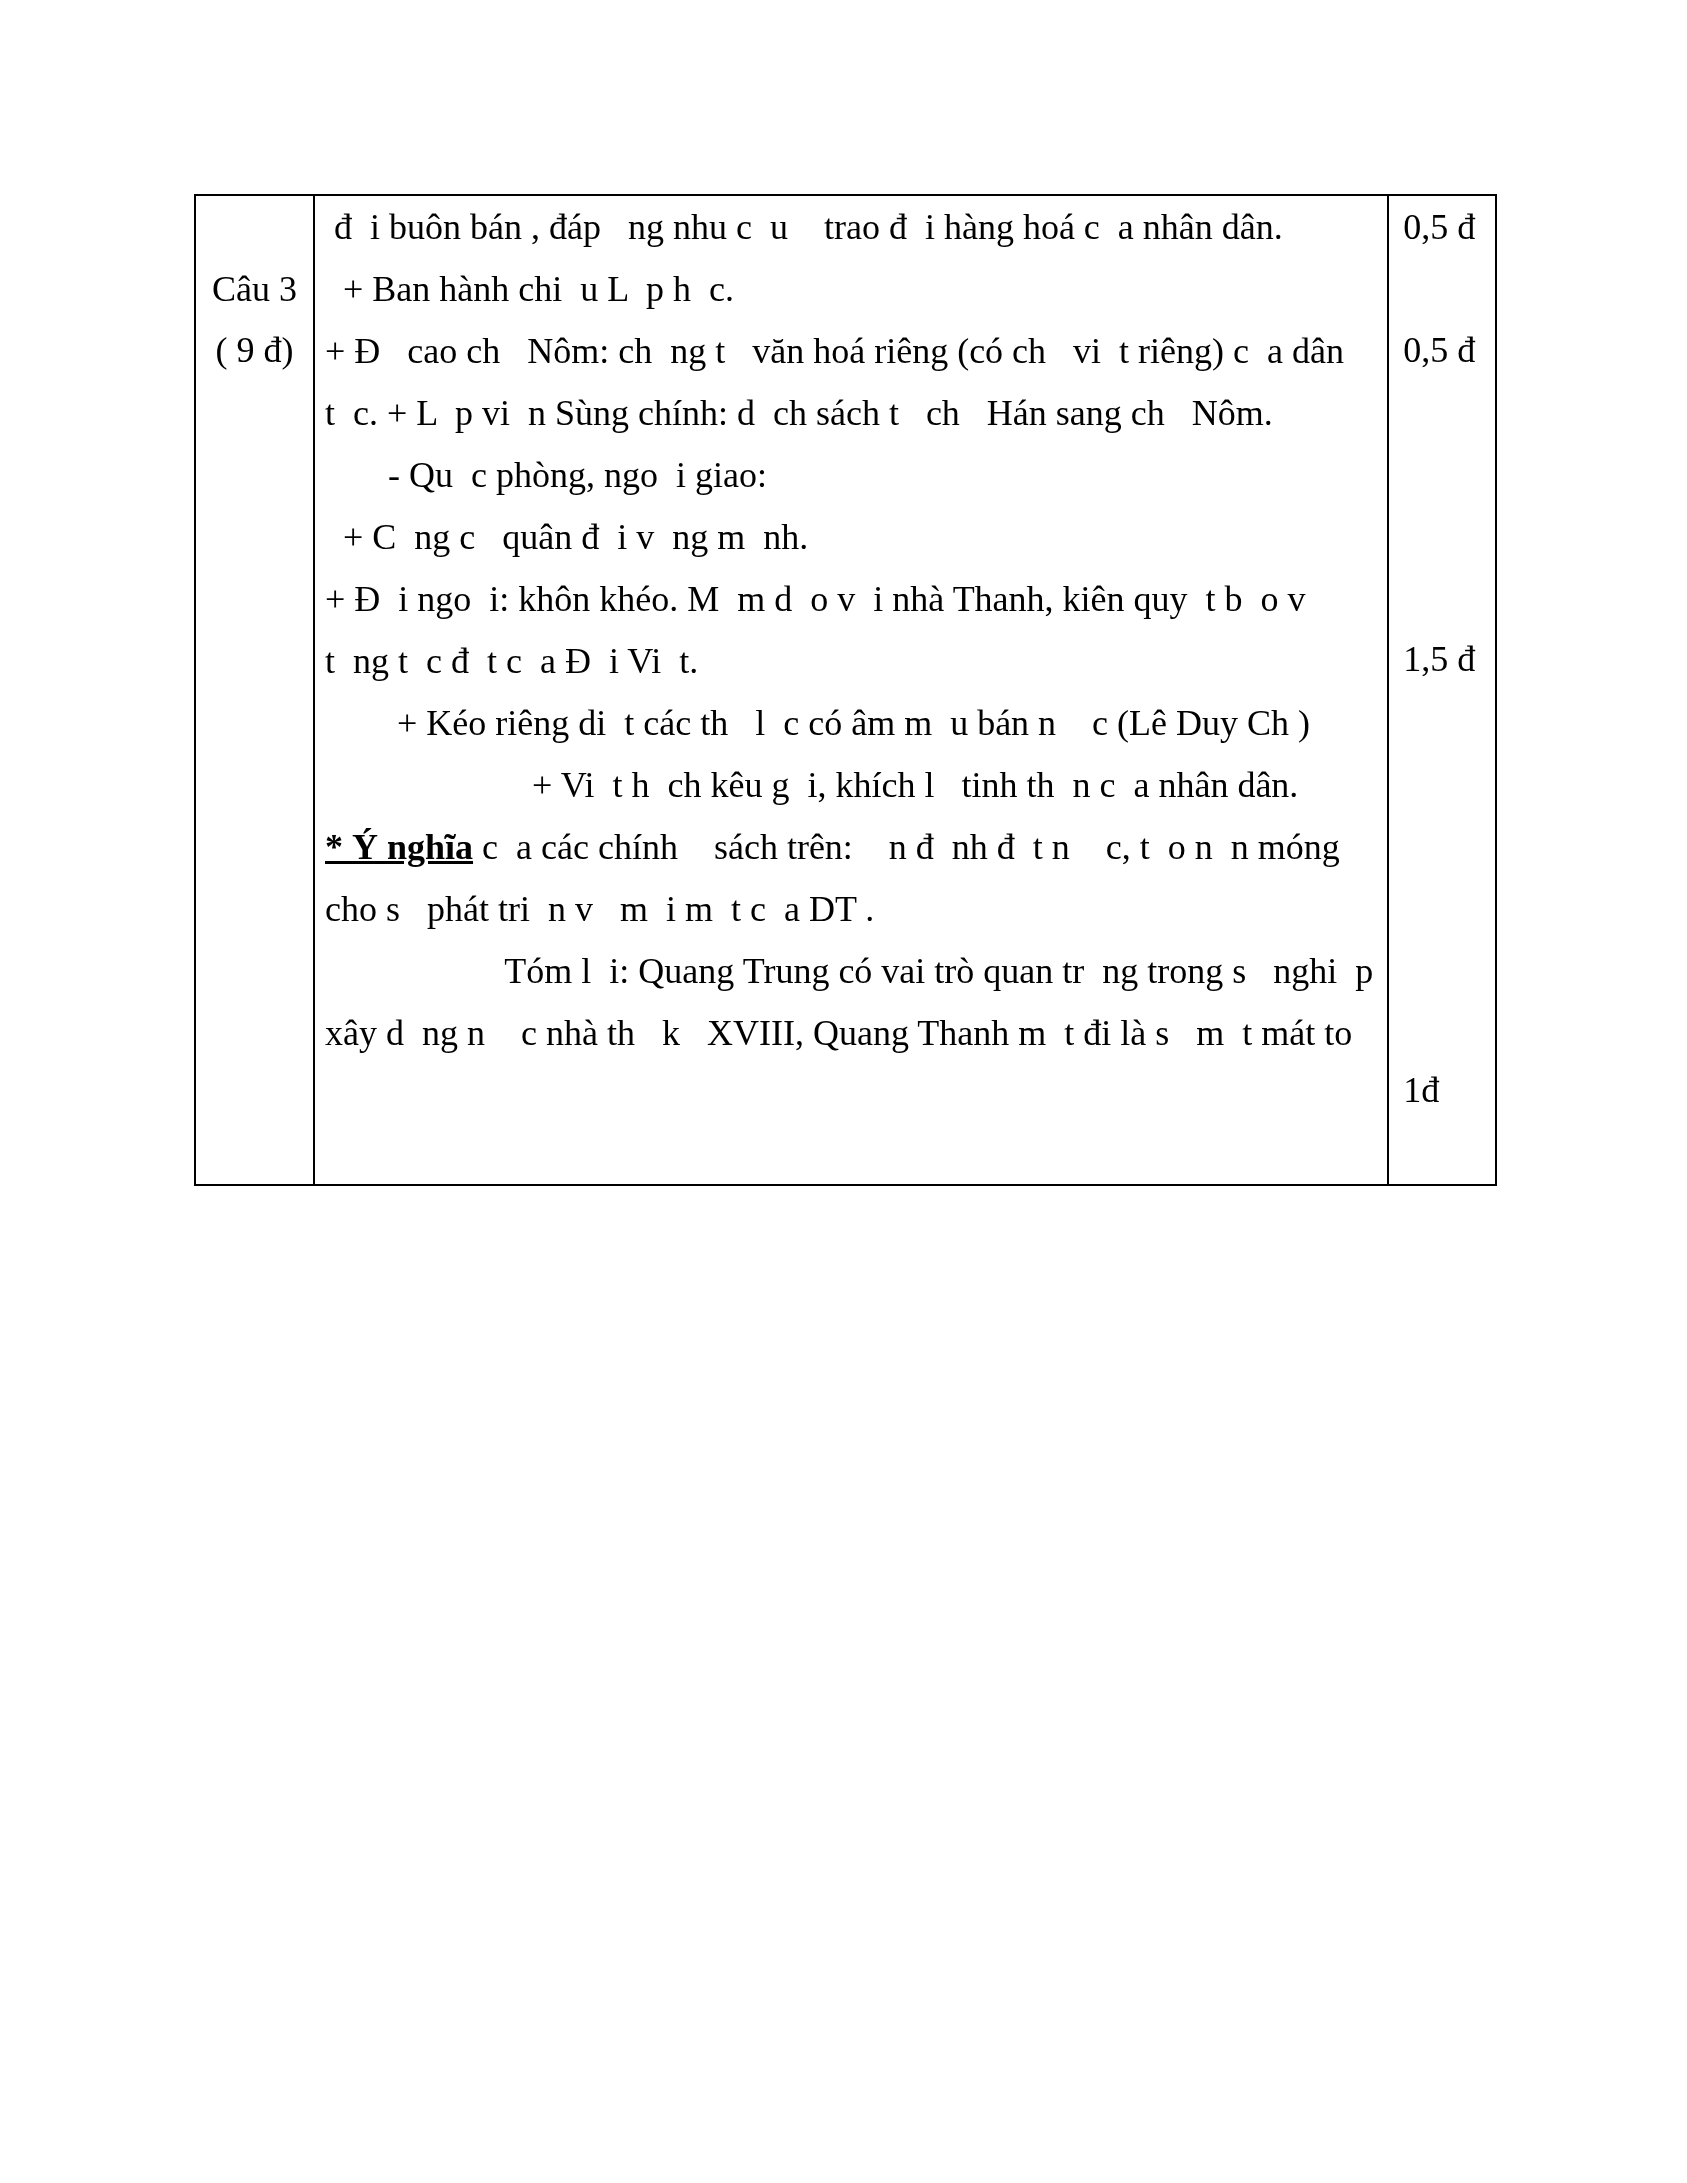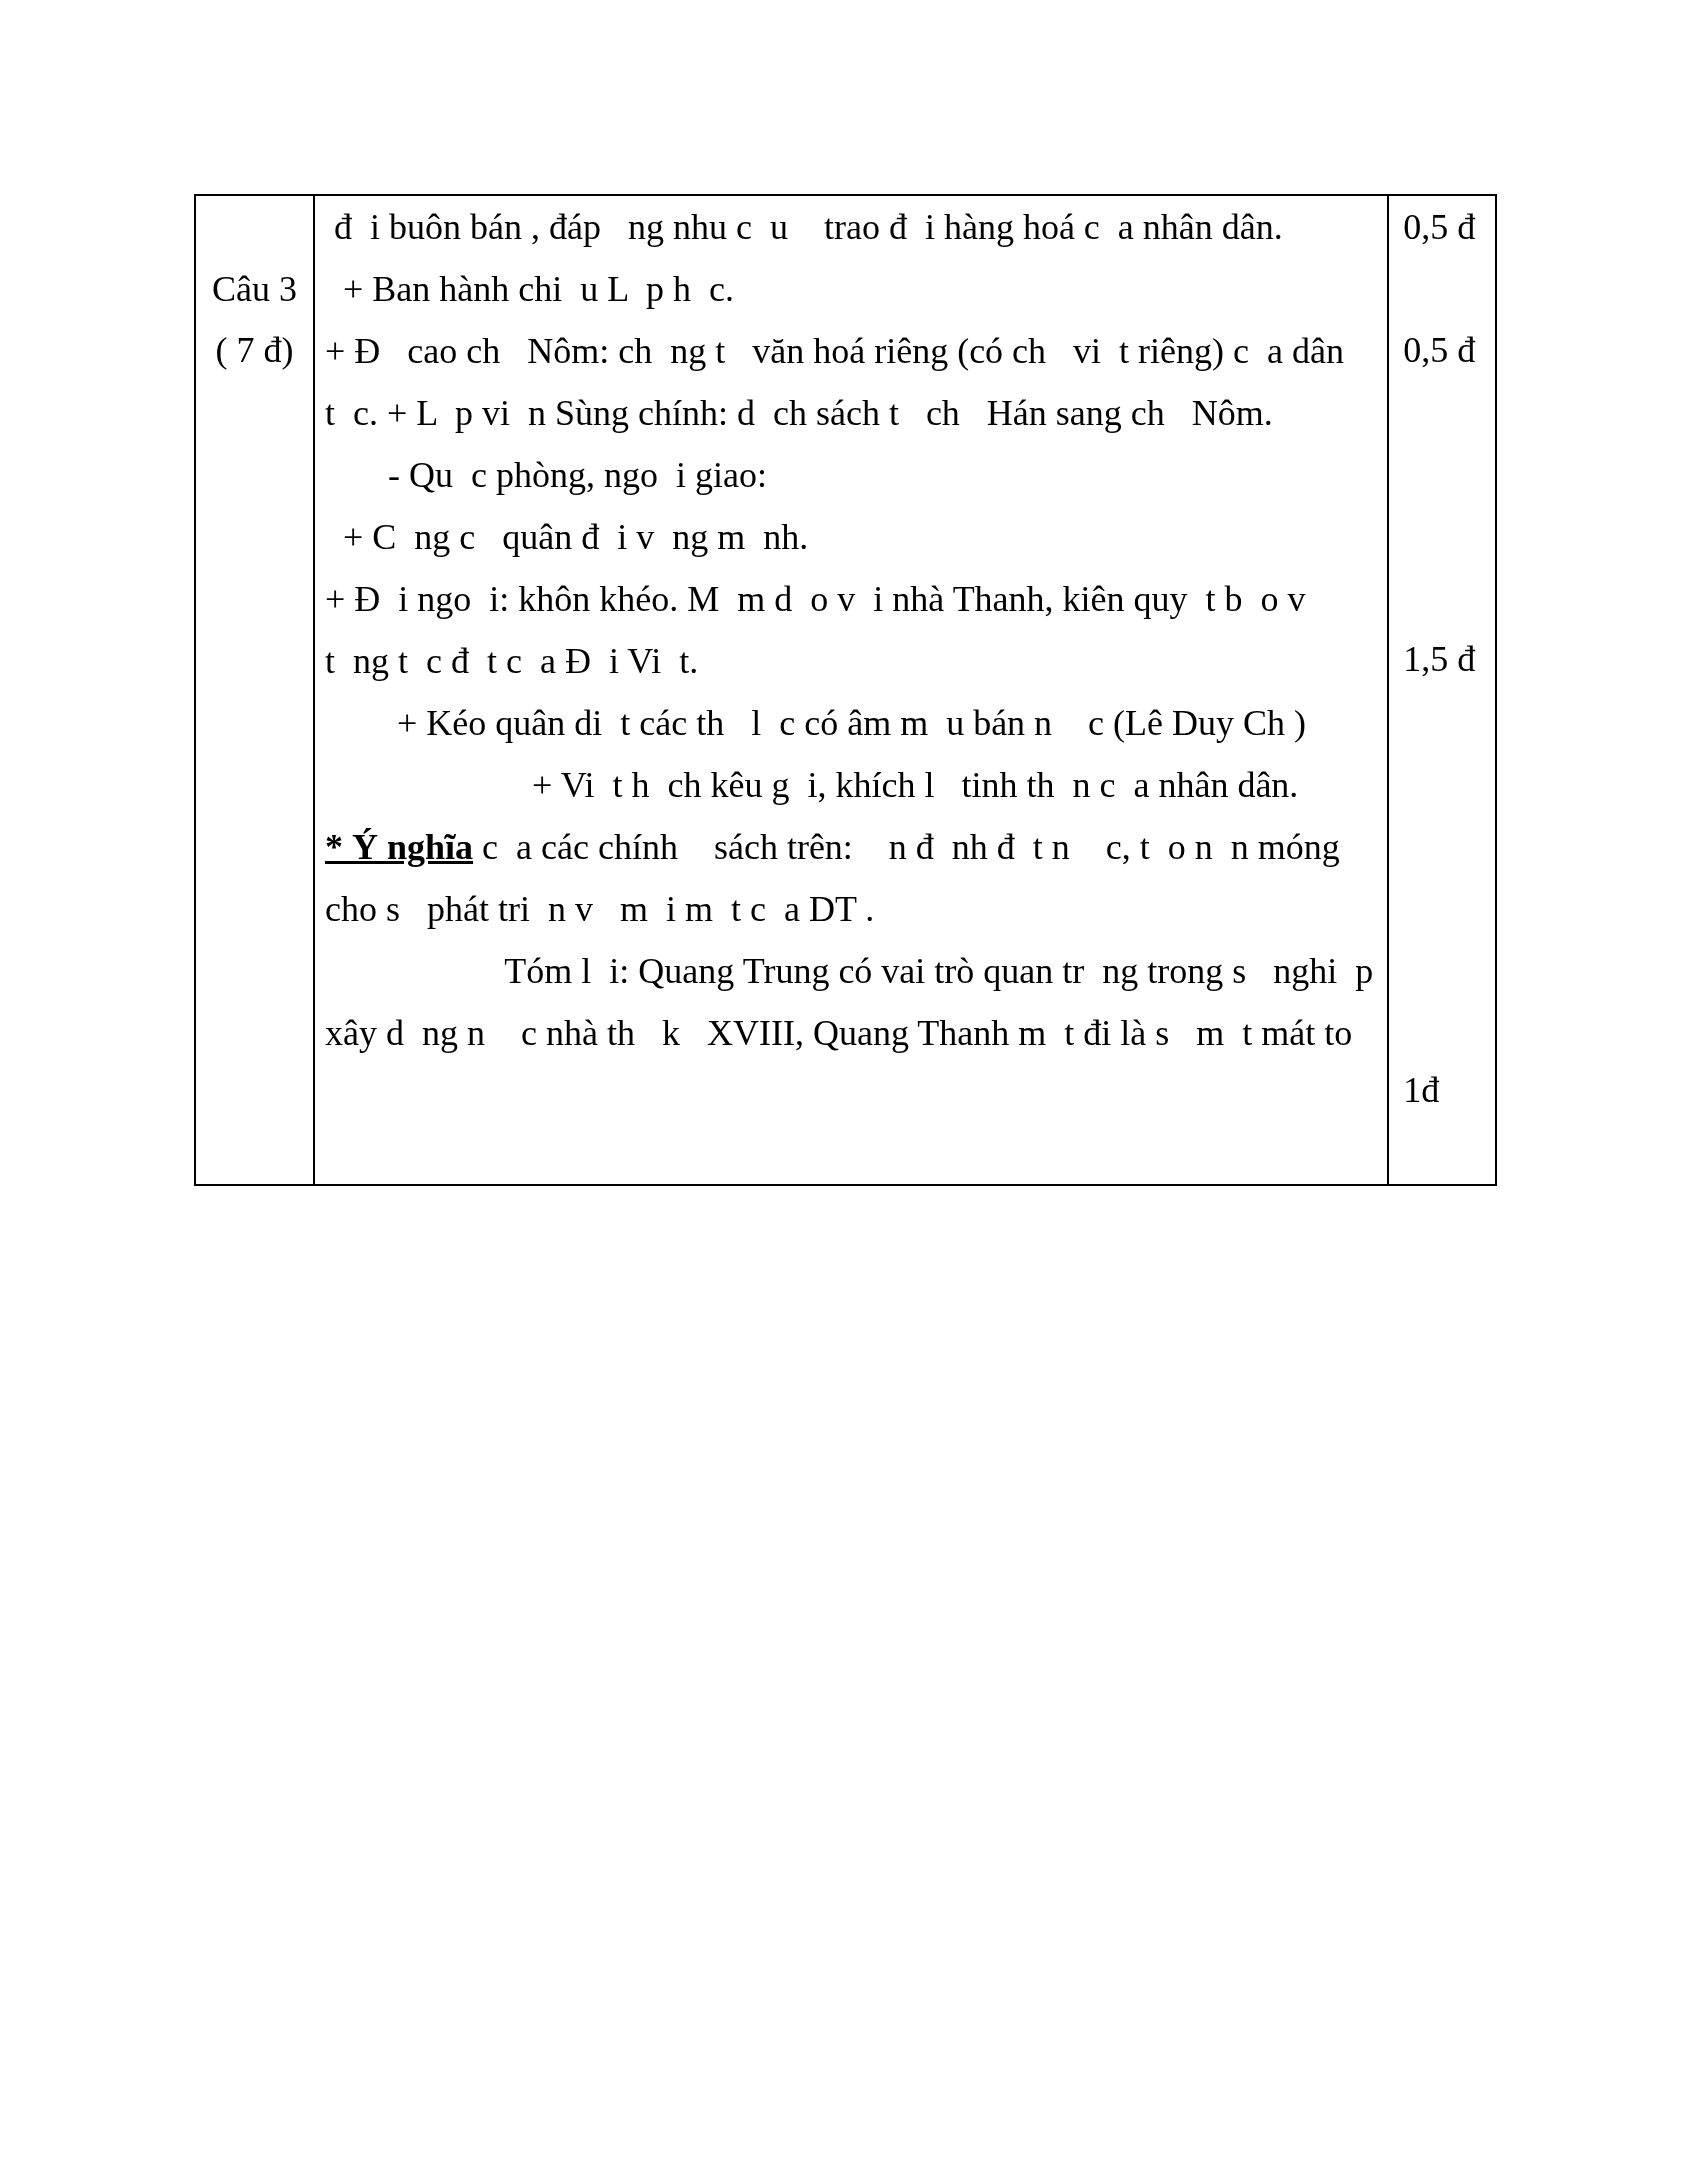--- a/index.html
+++ b/index.html
@@ -76,33 +76,33 @@
   .score-3 { top: 863px; }
 </style>
 </head>
 <body>
 
 <div class="page">
   <div class="answer-table">
 
     <div class="col col-question">
       <div class="q-line q-label">Câu 3</div>
-      <div class="q-line q-points">( 7 đ)</div>
+      <div class="q-line q-points">( 9 đ)</div>
     </div>
 
     <div class="col col-content">
       <div class="line"><span class="b"></span><span> đ  i buôn bán , đáp   ng nhu c  u    trao đ  i hàng hoá c  a nhân dân.</span></div>
       <div class="line"><span class="b"></span><span>  + Ban hành chi  u L  p h  c.</span></div>
       <div class="line"><span class="b"></span><span>+ Đ   cao ch   Nôm: ch  ng t   văn hoá riêng (có ch   vi  t riêng) c  a dân</span></div>
       <div class="line"><span class="b"></span><span>t  c. + L  p vi  n Sùng chính: d  ch sách t   ch   Hán sang ch   Nôm.</span></div>
       <div class="line"><span class="b"></span><span>       - Qu  c phòng, ngo  i giao:</span></div>
       <div class="line"><span class="b"></span><span>  + C  ng c   quân đ  i v  ng m  nh.</span></div>
       <div class="line"><span class="b"></span><span>+ Đ  i ngo  i: khôn khéo. M  m d  o v  i nhà Thanh, kiên quy  t b  o v </span></div>
       <div class="line"><span class="b"></span><span>t  ng t  c đ  t c  a Đ  i Vi  t.</span></div>
-      <div class="line"><span class="b"></span><span>        + Kéo quân di  t các th   l  c có âm m  u bán n    c (Lê Duy Ch )</span></div>
+      <div class="line"><span class="b"></span><span>        + Kéo riêng di  t các th   l  c có âm m  u bán n    c (Lê Duy Ch )</span></div>
       <div class="line"><span class="b"></span><span>                       + Vi  t h  ch kêu g  i, khích l   tinh th  n c  a nhân dân.</span></div>
       <div class="line"><span class="b">* Ý nghĩa</span><span> c  a các chính    sách trên:    n đ  nh đ  t n    c, t  o n  n móng</span></div>
       <div class="line"><span class="b"></span><span>cho s   phát tri  n v   m  i m  t c  a DT .</span></div>
       <div class="line"><span class="b"></span><span>                    Tóm l  i: Quang Trung có vai trò quan tr  ng trong s   nghi  p</span></div>
       <div class="line"><span class="b"></span><span>xây d  ng n    c nhà th   k   XVIII, Quang Thanh m  t đi là s   m  t mát to</span></div>
     </div>
 
     <div class="col col-score">
       <div class="score score-0">0,5 đ</div>
       <div class="score score-1">0,5 đ</div>

